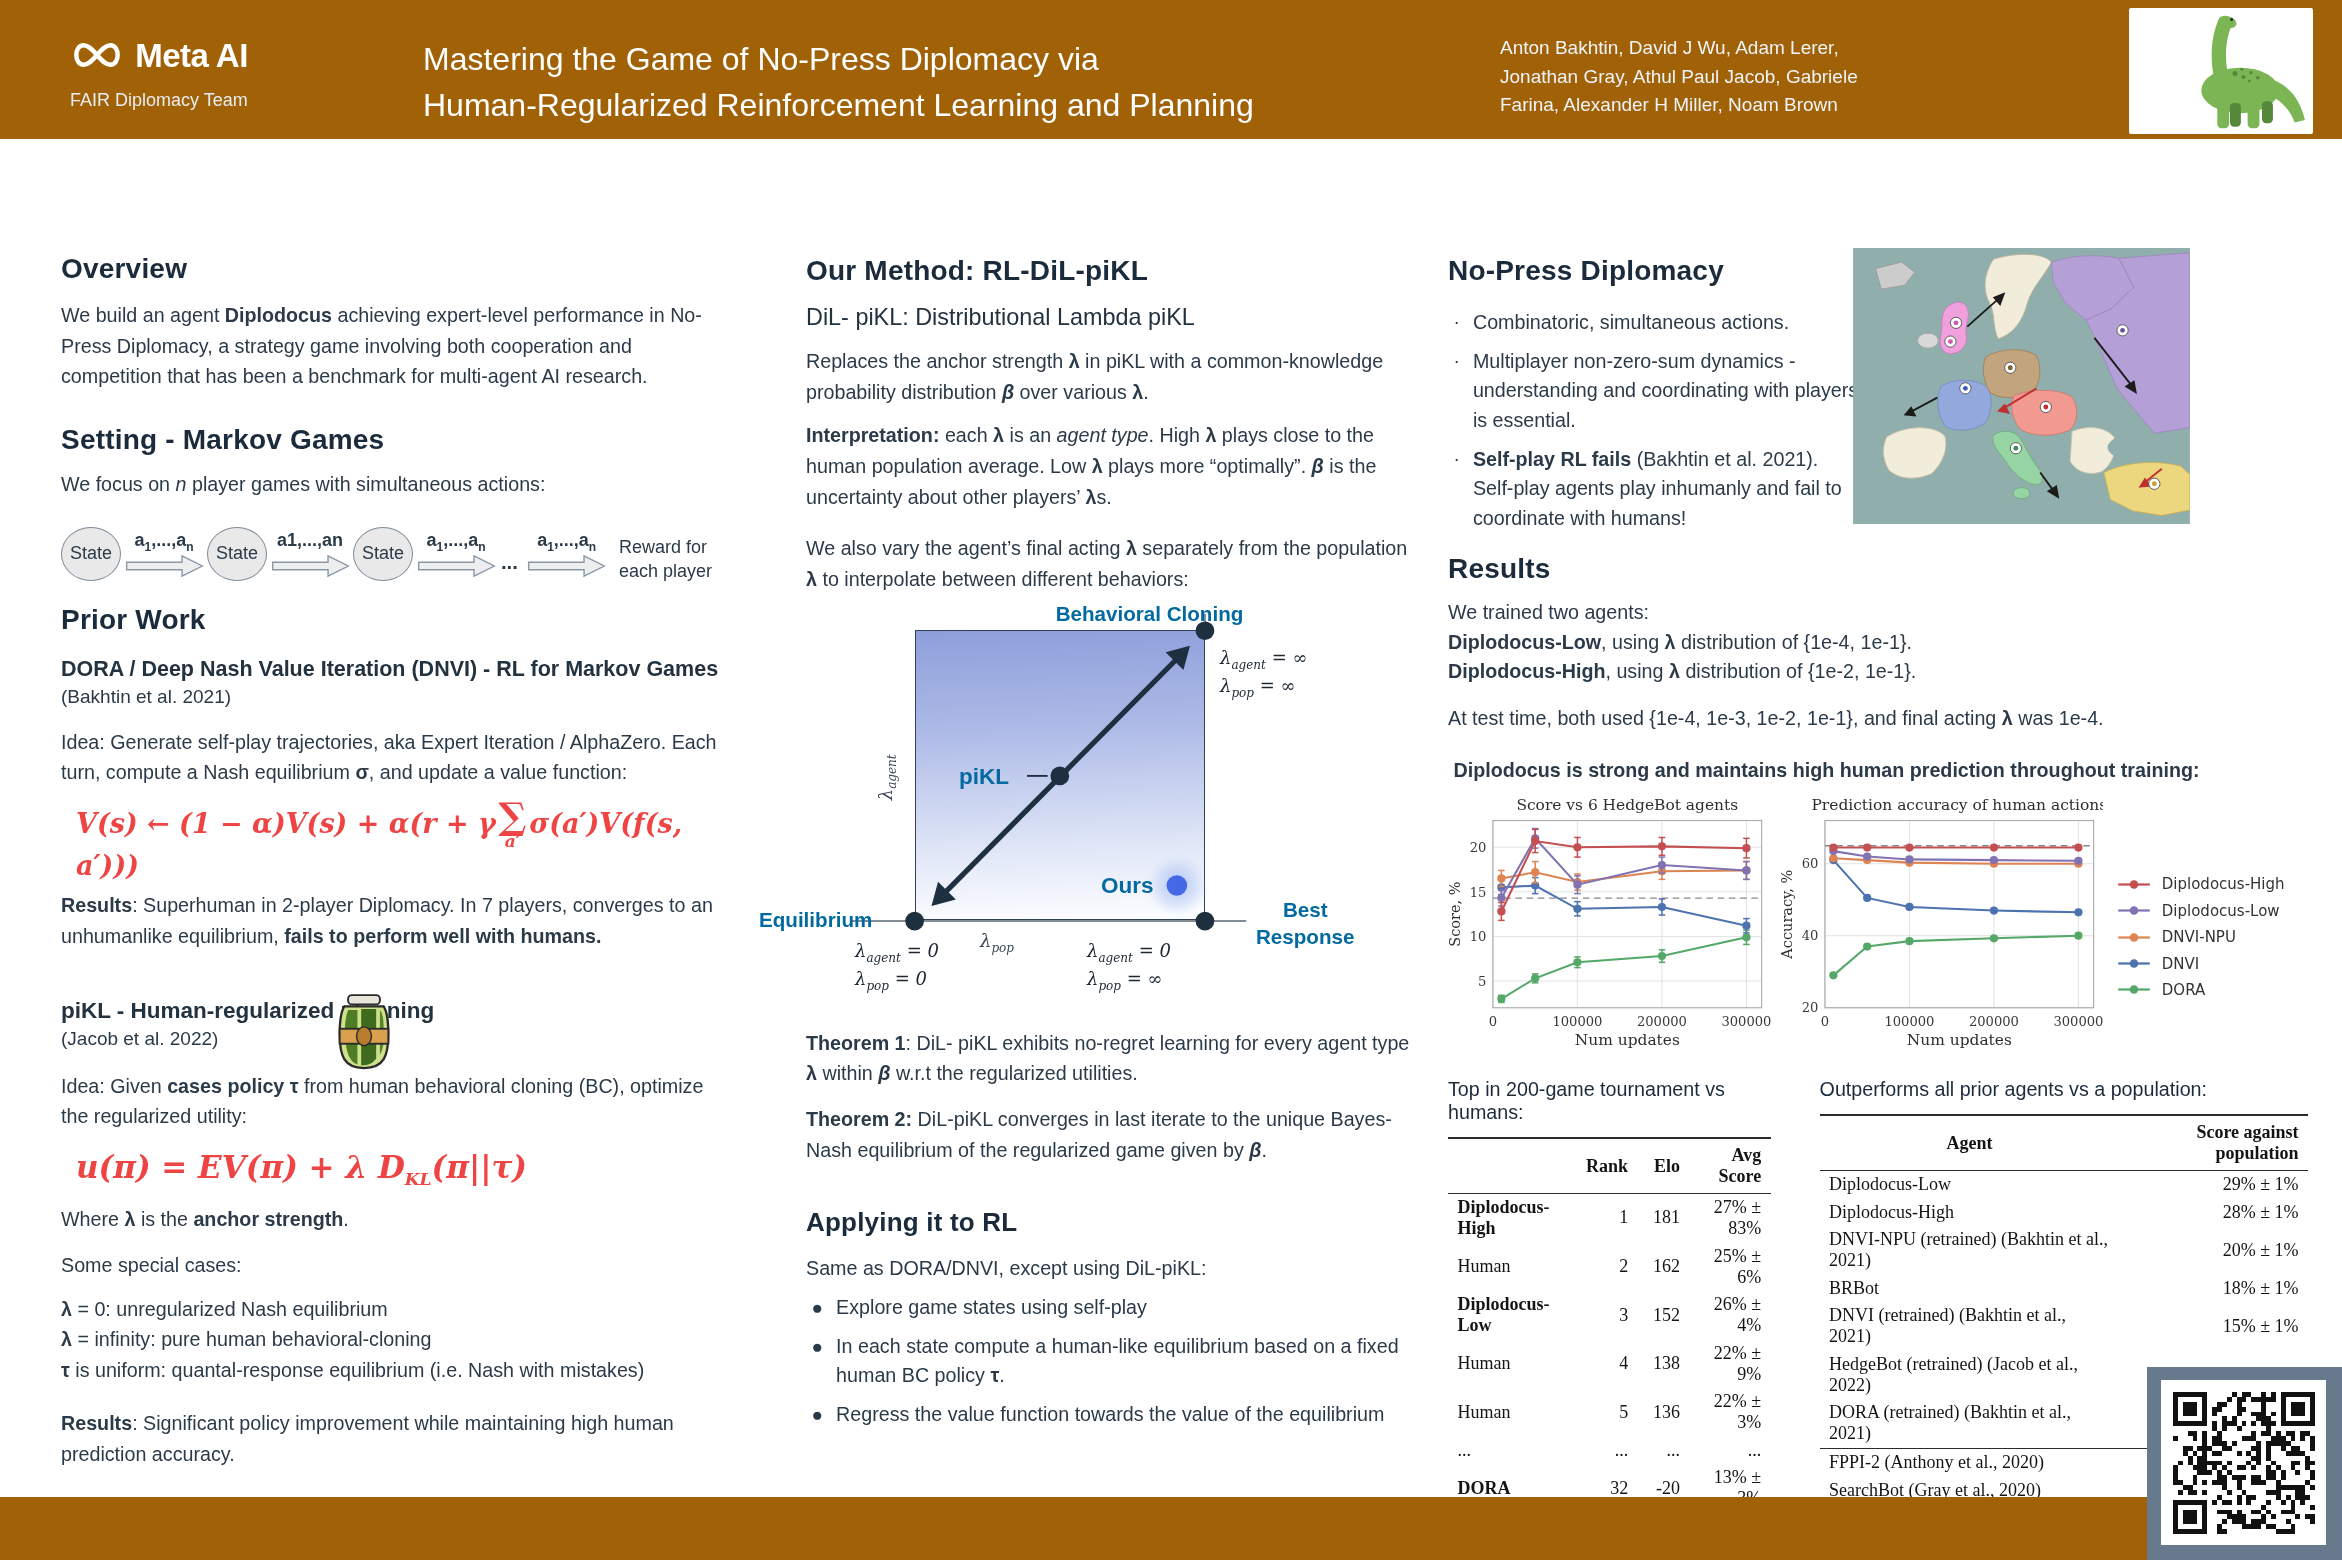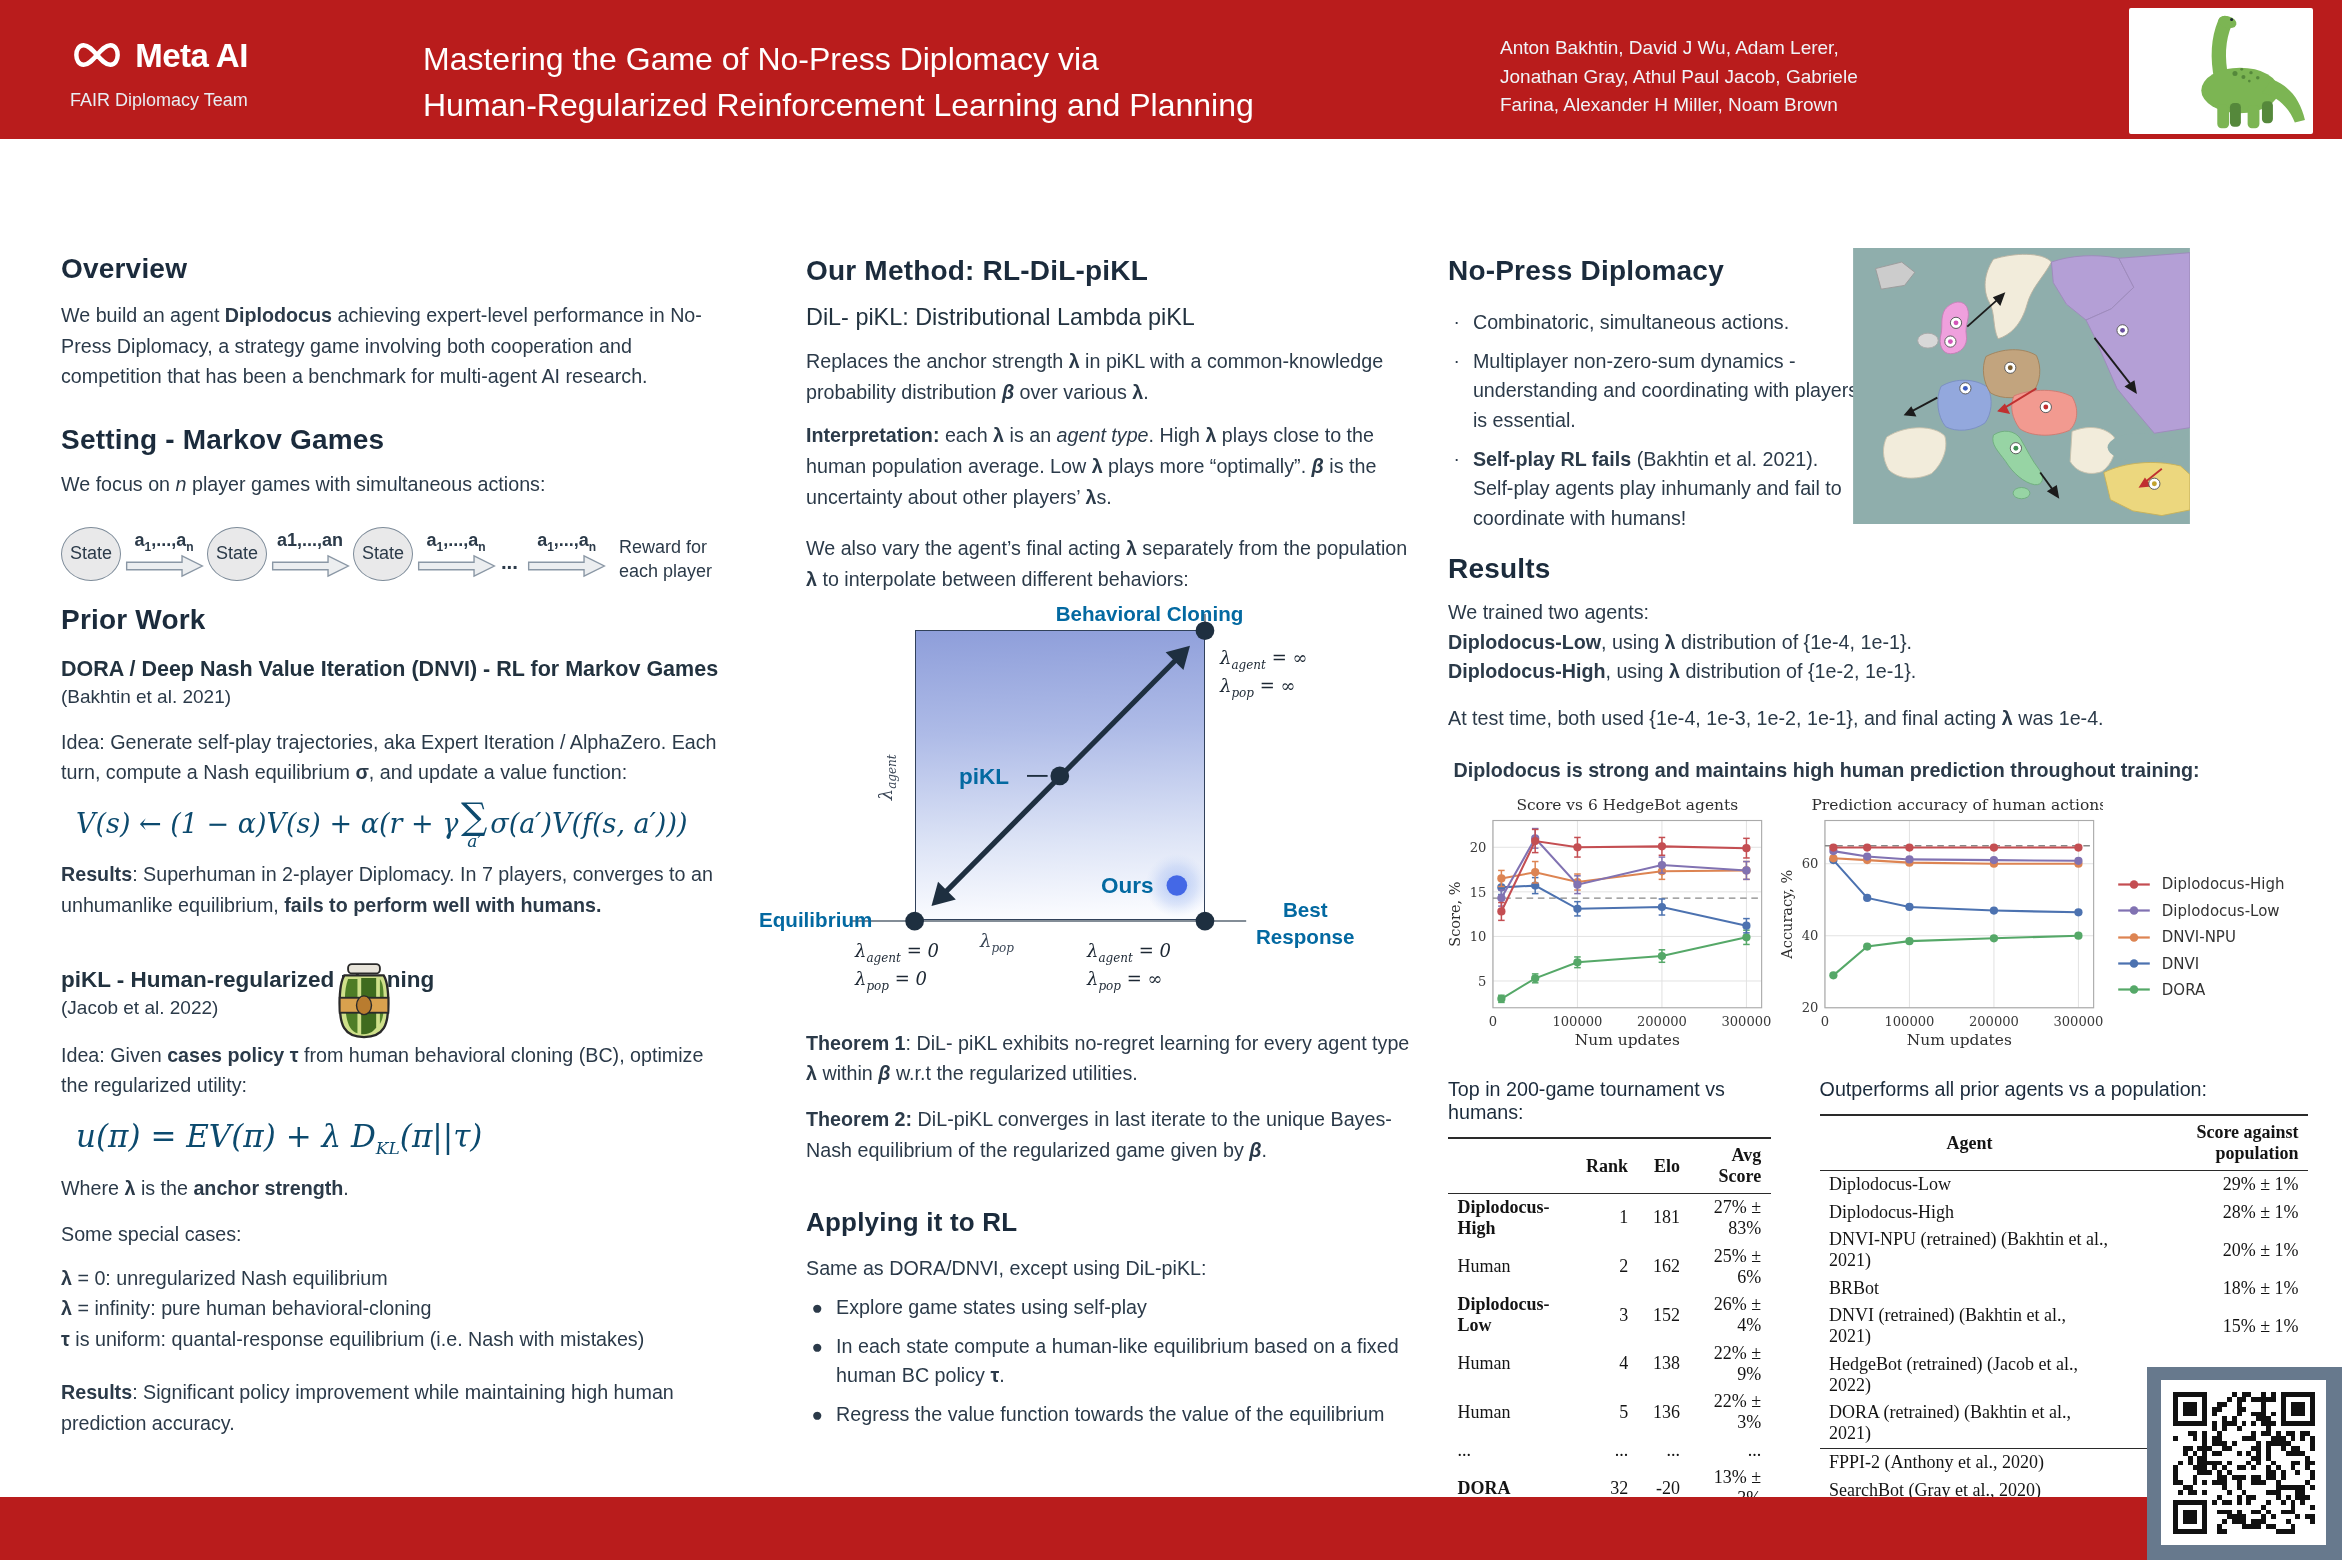--- a/index.html
+++ b/index.html
@@ -1,19 +1,19 @@
 <!DOCTYPE html>
 <html style="font-size:15px"><head>
 <meta charset="utf-8">
 <style>
   html,body{margin:0;padding:0;background:#ffffff;}
   .poster{position:relative;width:2342px;height:1561px;background:#ffffff;overflow:hidden;
           font-family:"Liberation Sans",sans-serif;color:#2b3a49;}
   
-  .band{position:absolute;left:0;width:2342px;background:#b91c1c;}
+  .band{position:absolute;left:0;width:2342px;background:#a16207;}
   .band.top{top:0;height:139px;}
   .band.bottom{top:1497px;height:64px;}
   .logo-block{position:absolute;left:70px;top:37px;color:#fff;}
   .logo-row{display:flex;align-items:center;gap:11.2px;}
   .logo-row .wordmark{font-size:33px;font-weight:600;letter-spacing:-0.5px;}
   .team{margin-top:15px;font-size:18px;color:#e8edf2;}
   .title-block{position:absolute;left:423px;top:36px;color:#fff;font-size:32px;line-height:1.45;font-weight:400;}
   .authors{position:absolute;left:1500px;top:34px;color:#f0f4f8;font-size:19px;line-height:1.5;}
   .dino-box{position:absolute;left:2129px;top:7.5px;width:184px;height:126px;background:#fff;border-radius:1.9px;
             display:flex;align-items:center;justify-content:center;}
@@ -29,22 +29,22 @@
   
   .state-row{display:flex;align-items:center;margin-top:24px;margin-bottom:9.4px;}
   .state{width:58px;height:52px;border:1.4px solid #7d8b99;border-radius:50%;background:#e9e9ea;
          display:flex;align-items:center;justify-content:center;font-size:18px;color:#2b3a49;flex:none;}
   .barrow{display:flex;flex-direction:column;align-items:center;width:86px;flex:none;}
   .barrow .albl{font-size:18px;font-weight:700;height:24px;}
   .barrow sub{font-size:12px;}
   .sdots{font-size:20.6px;font-weight:700;padding:17px 5.6px 0 1.9px;}
   .reward-t{font-size:18px;line-height:1.35;margin-left:9.4px;padding-top:11.2px;}
   
-  .formula{font-family:"DejaVu Serif",serif;font-style:italic;font-size:27px;color:#0c4a6e;
-           margin:13px 0 9.4px 15px;}
+  .formula{font-family:"DejaVu Serif",serif;font-style:italic;font-size:27px;color:#ef4444;
+           margin:13px 0 9.4px 15px;font-weight:bold;}
   .formula .sum{display:inline-flex;flex-direction:column;align-items:center;vertical-align:middle;margin:0 2.8px;}
   .formula .sum .op{font-size:37px;line-height:0.85;font-style:normal;}
   .formula .sum .ss{font-size:17px;line-height:1;}
   .formula sub{font-size:17px;}
   
   .pikl-head{position:relative;}
   .jar{position:absolute;left:274px;top:-5.6px;}
   
   .case-line{font-size:19.7px;line-height:1.55;}
   

